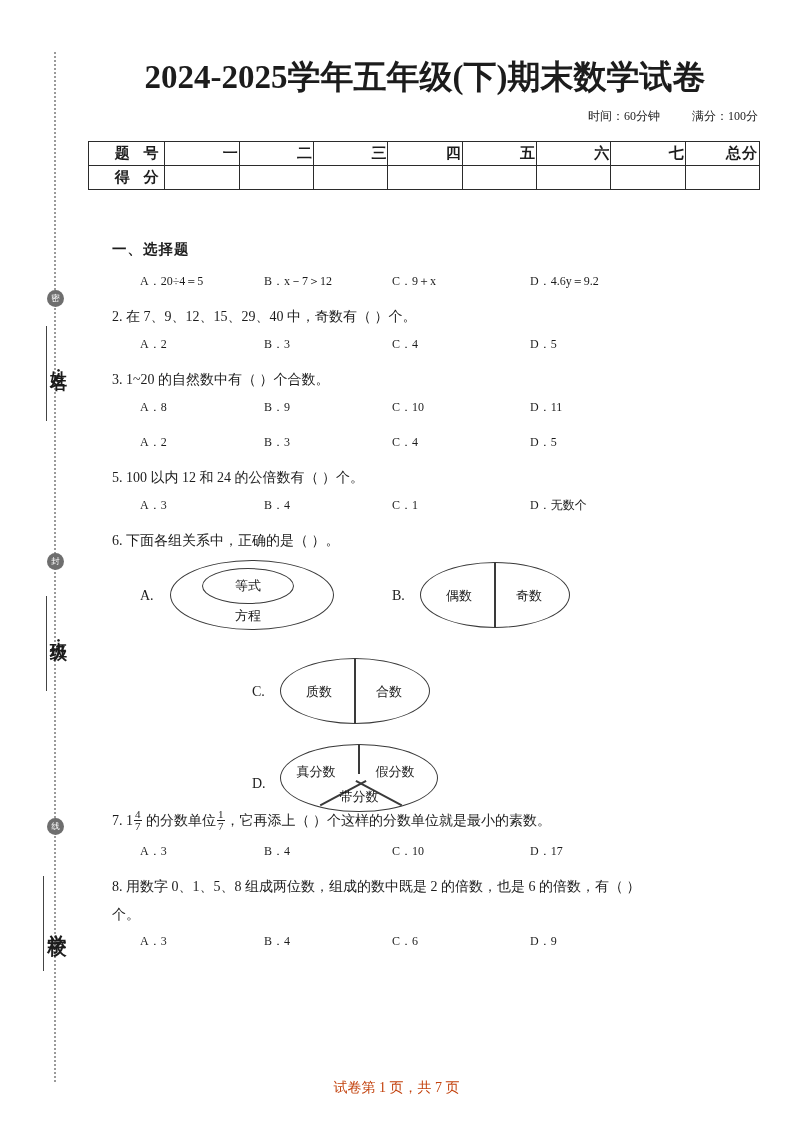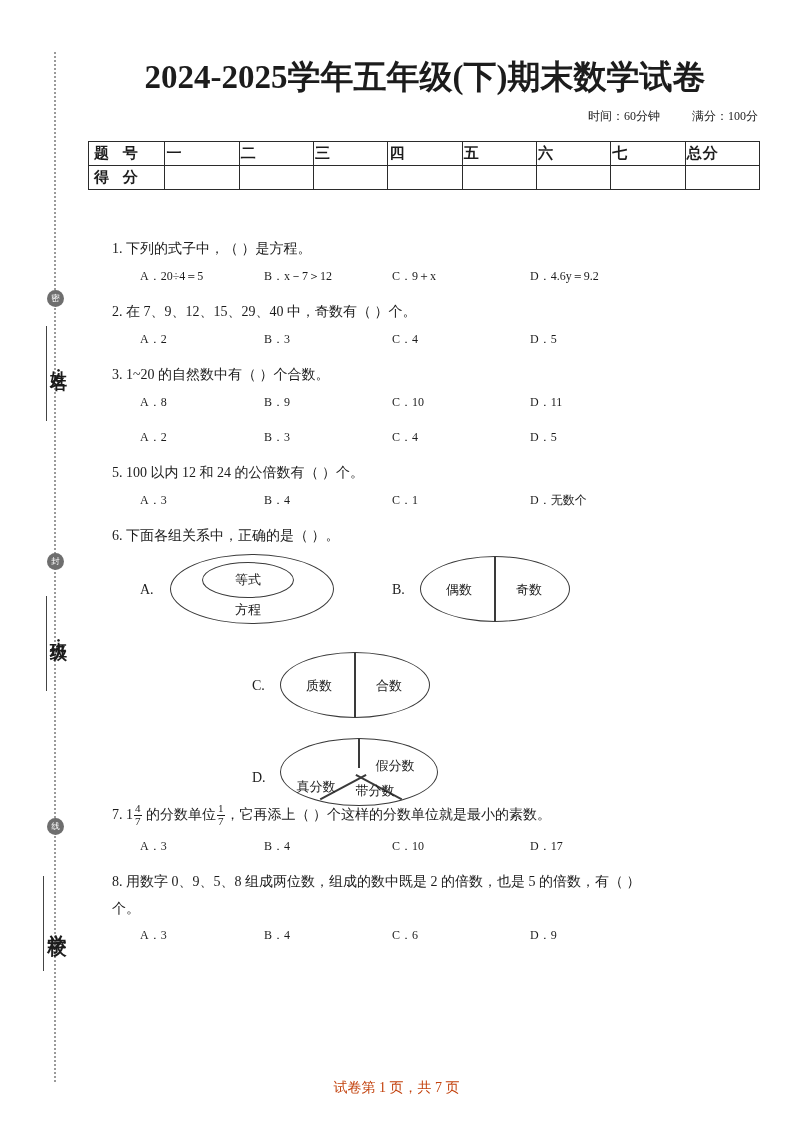--- a/index.html
+++ b/index.html
@@ -76,21 +76,21 @@
 
   
   .score-table {
     position:absolute; left:88px; top:141px;
     width:672px;
     border-collapse:collapse;
   }
   .score-table td {
     border:1px solid #2b2b2b;
     height:24px;
-    text-align:left;
+    text-align:right;
     vertical-align:middle;
     font-size:15px;
     font-weight:bold;
   }
   .score-table td.head-label { width:72px; letter-spacing:5px; padding-left:5px; }
   .score-table td.num { width:70px; font-weight:bold; }
   .score-table td.total { width:70px; letter-spacing:1px; }
   .score-table tr.blank td { height:24px; }
 
   
@@ -174,23 +174,23 @@
 
   
   #venn-d { left:140px; top:184px; width:240px; height:78px; }
   #venn-d .venn-letter { left:0px; top:32px; }
   #venn-d .outer { left:28px; top:0px; width:158px; height:68px; }
   #venn-d .d-stem  { left:106px; top:0px;  width:1.5px; height:30px; }
   #venn-d .d-left  { left:62px;  top:36px; width:52px; height:1.5px;
                      transform:rotate(-28deg); transform-origin:right center; }
   #venn-d .d-right { left:104px; top:36px; width:52px; height:1.5px;
                      transform:rotate(28deg); transform-origin:left center; }
-  #venn-d .lab-tl { left:33px;  top:19px; width:62px;margin-top:21px; }
+  #venn-d .lab-tl { left:33px;  top:19px; width:62px; }
   #venn-d .lab-tr { left:112px; top:19px; width:62px; }
-  #venn-d .lab-b  { left:92px;  top:44px; width:62px; }
+  #venn-d .lab-b  { left:76px;  top:44px; width:62px; }
 
   
   .footer-pageno {
     position:absolute; left:0; right:0; top:1079px;
     text-align:center;
     font-size:14px; color:#c2410c;
   }
   .watermark {
     position:absolute; left:0; right:0; top:1073px;
     text-align:center;
@@ -257,25 +257,22 @@
       <td></td>
       <td></td>
       <td></td>
       <td></td>
     </tr>
   </tbody>
     </table>
 
   <div class="content">
 
-
-    <p class="q">
-      <span>1.</span>
-      <span>下列的式子中，（   ）是方程。</span>
-    </p>
+    <p class="sec-title">一、选择题</p>
+
     <div class="opts">
       <span class="o-a">A．20÷4＝5</span>
       <span class="o-b">B．x－7＞12</span>
       <span class="o-c">C．9＋x</span>
       <span class="o-d">D．4.6y＝9.2</span>
     </div>
 
     <p class="q">
       <span>2.</span>
       <span>在 7、9、12、15、29、40 中，奇数有（   ）个。</span>
@@ -368,21 +365,21 @@
     </p>
     <div class="opts">
       <span class="o-a">A．3</span>
       <span class="o-b">B．4</span>
       <span class="o-c">C．10</span>
       <span class="o-d">D．17</span>
     </div>
 
     <p class="q">
       <span>8.</span>
-      <span>用数字 0、9、5、8 组成两位数，组成的数中既是 2 的倍数，也是 5 的倍数，有（   ）</span>
+      <span>用数字 0、1、5、8 组成两位数，组成的数中既是 2 的倍数，也是 6 的倍数，有（   ）</span>
     </p>
     <p class="q-cont">个。</p>
     <div class="opts">
       <span class="o-a">A．3</span>
       <span class="o-b">B．4</span>
       <span class="o-c">C．6</span>
       <span class="o-d">D．9</span>
     </div>
 
   </div>

